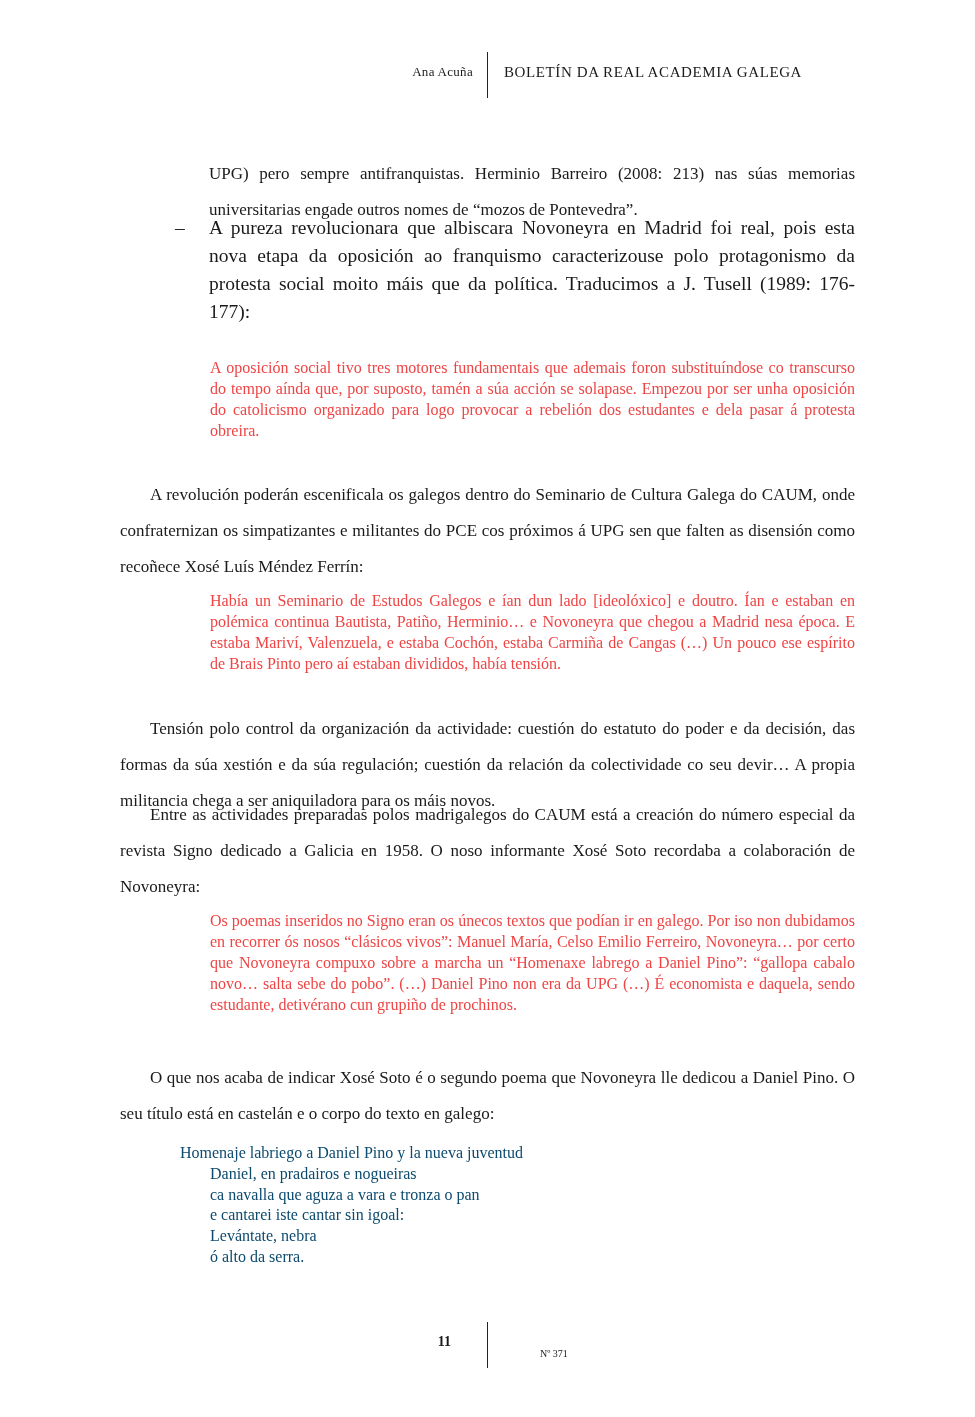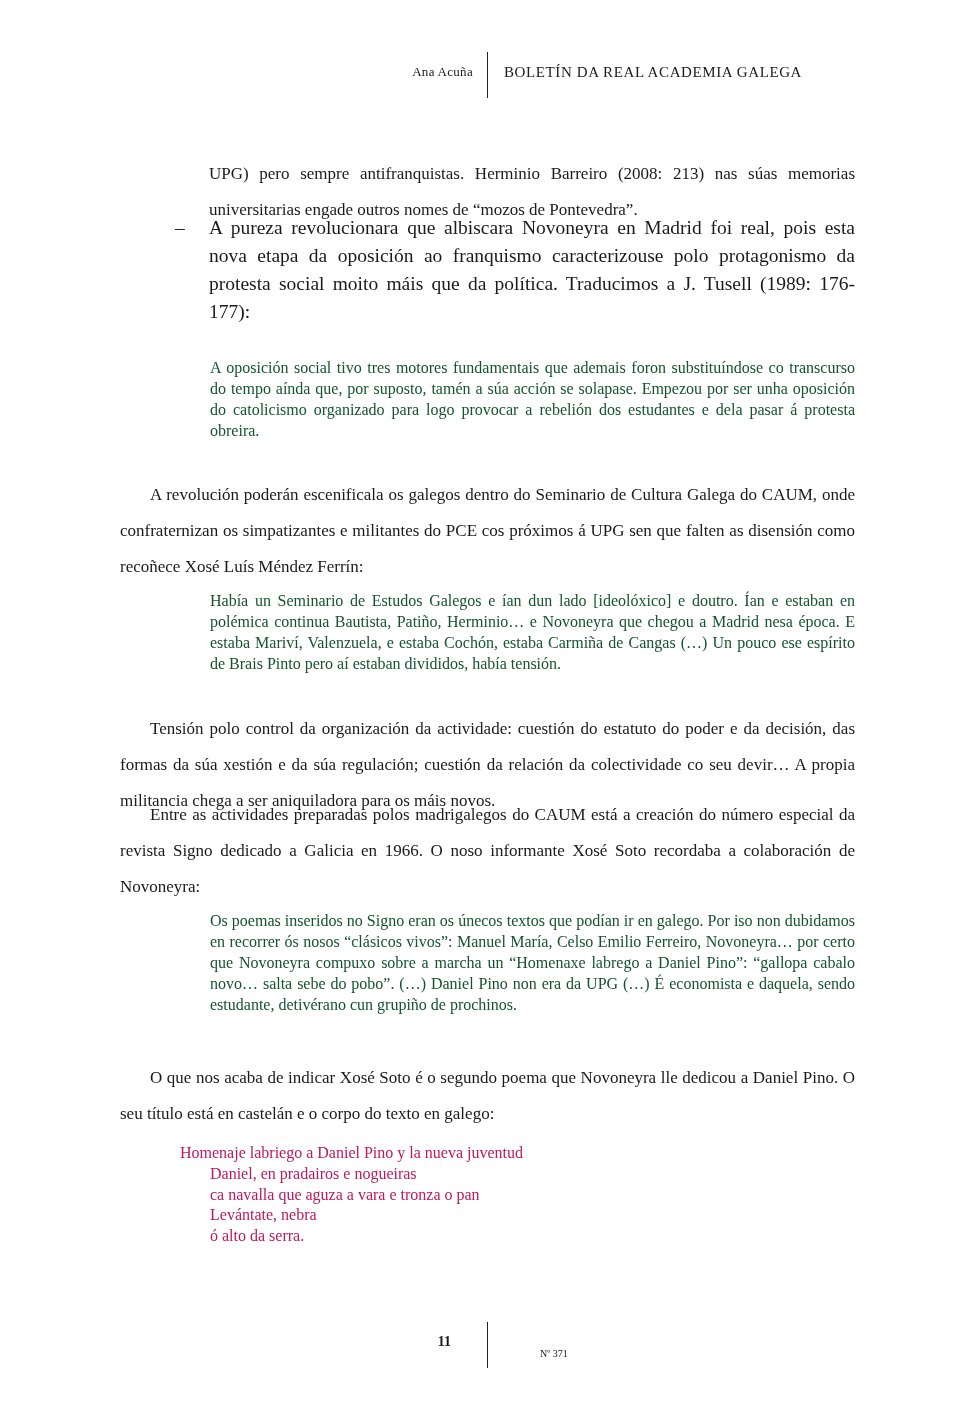--- a/index.html
+++ b/index.html
@@ -48,21 +48,21 @@
       position: absolute;
       font-size: 17px;
       line-height: 36px;
       text-align: justify;
     }
     .quote {
       position: absolute;
       font-size: 16px;
       line-height: 21px;
       text-align: justify;
-      color: #14532d;
+      color: #ef4444;
     }
     .indent { text-indent: 30px; }
     p { margin: 0; }
     .bullet-wrap {
       position: absolute;
       left: 175px;
       width: 680px;
       font-size: 19.5px;
       line-height: 28px;
     }
@@ -74,21 +74,21 @@
     .bullet-text {
       margin-left: 34px;
       text-align: justify;
     }
     .poem {
       position: absolute;
       left: 180px;
       top: 1143px;
       font-size: 16px;
       line-height: 20.8px;
-      color: #be185d;
+      color: #0c4a6e;
     }
     .poem-line { padding-left: 30px; }
     .footer {
       position: absolute;
       top: 1322px;
       left: 0;
       width: 954px;
       height: 46px;
     }
     .footer-rule {
@@ -142,35 +142,36 @@
 
 <div class="quote" style="left:210px; top:590px; width:645px;">
   <p>Había un Seminario de Estudos Galegos e ían dun lado [ideolóxico] e doutro. Ían e estaban en polémica continua Bautista, Patiño, Herminio… e Novoneyra que chegou a Madrid nesa época. E estaba Mariví, Valenzuela, e estaba Cochón, estaba Carmiña de Cangas (…) Un pouco ese espírito de Brais Pinto pero aí estaban divididos, había tensión.</p>
 </div>
 
 <div class="body-text" style="left:120px; top:711px; width:735px;">
   <p class="indent">Tensión polo control da organización da actividade: cuestión do estatuto do poder e da decisión, das formas da súa xestión e da súa regulación; cuestión da relación da colectividade co seu devir… A propia militancia chega a ser aniquiladora para os máis novos.</p>
 </div>
 
 <div class="body-text" style="left:120px; top:797px; width:735px;">
-  <p class="indent">Entre as actividades preparadas polos madrigalegos do CAUM está a creación do número especial da revista Signo dedicado a Galicia en 1966. O noso informante Xosé Soto recordaba a colaboración de Novoneyra:</p>
+  <p class="indent">Entre as actividades preparadas polos madrigalegos do CAUM está a creación do número especial da revista Signo dedicado a Galicia en 1958. O noso informante Xosé Soto recordaba a colaboración de Novoneyra:</p>
 </div>
 
 <div class="quote" style="left:210px; top:910px; width:645px;">
   <p>Os poemas inseridos no Signo eran os únecos textos que podían ir en galego. Por iso non dubidamos en recorrer ós nosos “clásicos vivos”: Manuel María, Celso Emilio Ferreiro, Novoneyra… por certo que Novoneyra compuxo sobre a marcha un “Homenaxe labrego a Daniel Pino”: “gallopa cabalo novo… salta sebe do pobo”. (…) Daniel Pino non era da UPG (…) É economista e daquela, sendo estudante, detivérano cun grupiño de prochinos.</p>
 </div>
 
 <div class="body-text" style="left:120px; top:1060px; width:735px;">
   <p class="indent">O que nos acaba de indicar Xosé Soto é o segundo poema que Novoneyra lle dedicou a Daniel Pino. O seu título está en castelán e o corpo do texto en galego:</p>
 </div>
 
 <div class="poem">
   <div>Homenaje labriego a Daniel Pino y la nueva juventud</div>
   <div class="poem-line">Daniel, en pradairos e nogueiras</div>
   <div class="poem-line">ca navalla que aguza a vara e tronza o pan</div>
+  <div class="poem-line">e cantarei iste cantar sin igoal:</div>
   <div class="poem-line">Levántate, nebra</div>
   <div class="poem-line">ó alto da serra.</div>
 </div>
 
 <div class="footer">
   <span class="footer-page">11</span>
   <div class="footer-rule"></div>
   <span class="footer-issue">Nº 371</span>
 </div>
 

